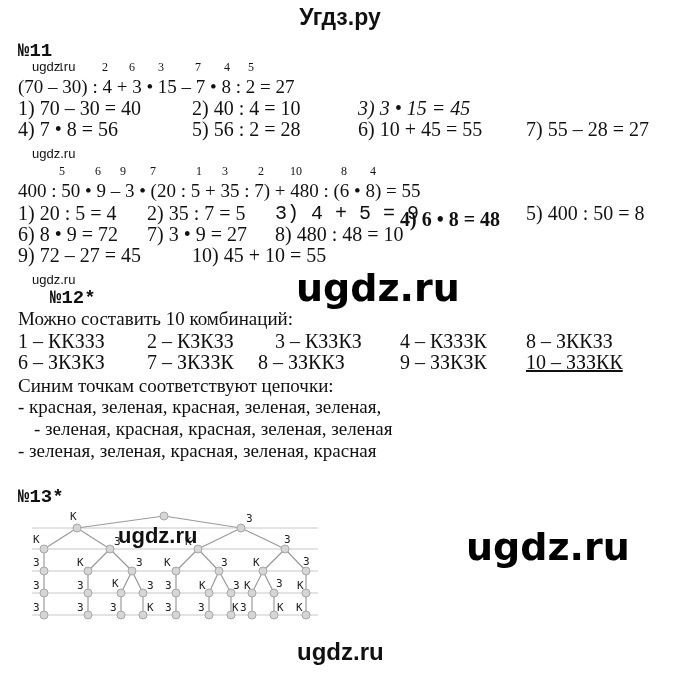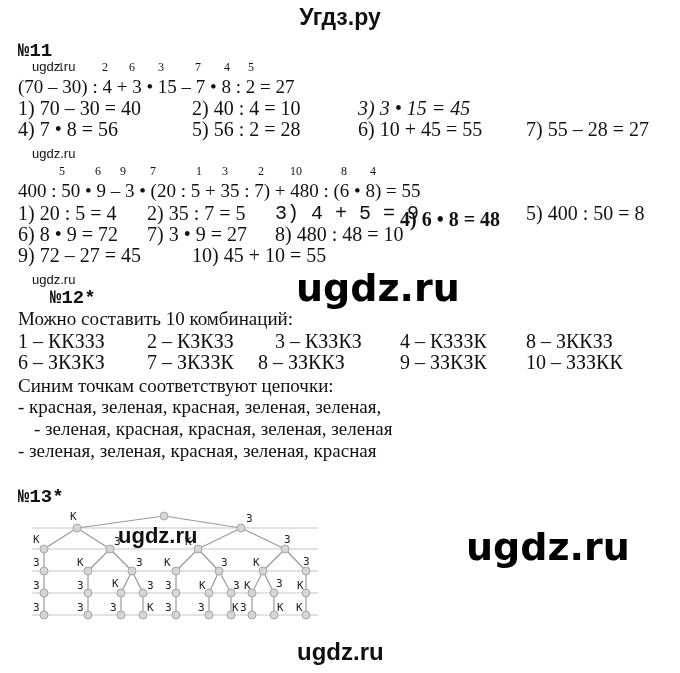--- a/index.html
+++ b/index.html
@@ -76,21 +76,21 @@
 <div>
   <span class="cell" style="left:18px; top:330px;">1 – ККЗЗЗ</span>
   <span class="cell" style="left:147px; top:330px;">2 – КЗКЗЗ</span>
   <span class="cell" style="left:275px; top:330px;">3 – КЗЗКЗ</span>
   <span class="cell" style="left:400px; top:330px;">4 – КЗЗЗК</span>
   <span class="cell" style="left:526px; top:330px;">8 – ЗККЗЗ</span>
   <span class="cell" style="left:18px; top:351px;">6 – ЗКЗКЗ</span>
   <span class="cell" style="left:147px; top:351px;">7 – ЗКЗЗК</span>
   <span class="cell" style="left:258px; top:351px;">8 – ЗЗККЗ</span>
   <span class="cell" style="left:400px; top:351px;">9 – ЗЗКЗК</span>
-  <span class="cell" style="left:526px; top:351px;">10 – ЗЗЗКК</span>
+  <span class="cell" style="left:526px; top:351px;text-decoration:underline;">10 – ЗЗЗКК</span>
 </div>
 <div class="line" style="top:376px;">Синим точкам соответствуют цепочки:</div>
 <div class="line" style="top:397px;">- красная, зеленая, красная, зеленая, зеленая,</div>
 <div class="line" style="top:419px;margin-left:16px;">- зеленая, красная, красная, зеленая, зеленая</div>
 <div class="line" style="top:441px;">- зеленая, зеленая, красная, зеленая, красная</div>
 
 <div class="hdr" style="top:486px;">№13*</div>
 
 <svg style="position:absolute; left:0; top:0;" width="680" height="673" viewBox="0 0 680 673">
   <g stroke="#c8c8c8" stroke-width="1.2">

